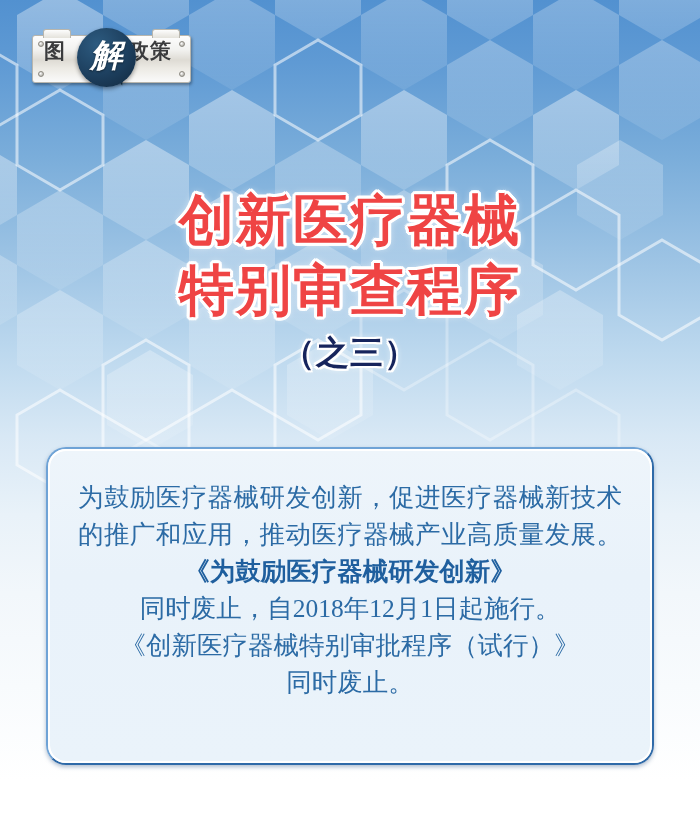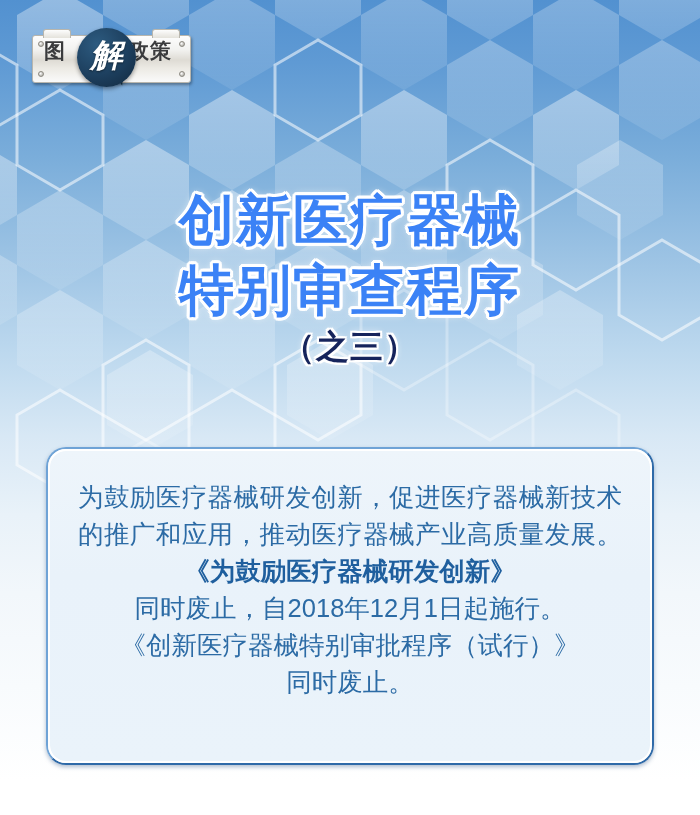--- a/index.html
+++ b/index.html
@@ -83,30 +83,31 @@
     font-size:32px;font-style:italic;font-weight:700;color:#ffffff;line-height:1;
     text-shadow:0 1px 2px rgba(0,0,0,.5);
   }
   
   .title-block{
     position:absolute;left:0;top:185px;width:700px;text-align:center;
   }
   .title-line{
     font-family:"DejaVu Sans","Liberation Sans",sans-serif;
     font-size:55px;font-weight:700;line-height:70px;
-    color:#3b82f6;
+    color:#ef4444;
     letter-spacing:2px;
     text-shadow:
        2px 0 0 #fff,-2px 0 0 #fff,0 2px 0 #fff,0 -2px 0 #fff,
        2px 2px 0 #fff,-2px 2px 0 #fff,2px -2px 0 #fff,-2px -2px 0 #fff,
        3px 1px 0 #fff,-3px 1px 0 #fff,1px 3px 0 #fff,1px -3px 0 #fff,
        -3px -1px 0 #fff,3px -1px 0 #fff,-1px 3px 0 #fff,-1px -3px 0 #fff,
        0 0 8px rgba(255,255,255,.95);
   }
   .title-sub{
+    margin-top:6px;
     font-family:"DejaVu Sans","Liberation Sans",sans-serif;
     font-size:33px;font-weight:700;line-height:44px;
     color:#16245c;letter-spacing:1px;
     text-shadow:
        2px 0 0 #fff,-2px 0 0 #fff,0 2px 0 #fff,0 -2px 0 #fff,
        2px 2px 0 #fff,-2px 2px 0 #fff,2px -2px 0 #fff,-2px -2px 0 #fff,
        0 0 7px rgba(255,255,255,.95);
   }
   
   .card{
@@ -122,21 +123,21 @@
   }
   .card-inner{
     position:absolute;left:0;top:0;width:100%;height:100%;
     border-radius:18px;
     box-sizing:border-box;
     border:2px solid rgba(255,255,255,.9);
     padding:28px 16px 0 16px;
     text-align:center;
   }
   .body-line{
-    font-family:Liberation Sans, sans-serif;
+    font-family:Liberation Serif, serif;
     font-size:25.5px;line-height:37px;color:#2c6ba5;
     letter-spacing:0px;white-space:nowrap;
   }
   .body-line.just{
     text-align:justify;text-align-last:justify;white-space:normal;
     padding:0 12px;
   }
   .body-line.bold{font-weight:700;color:#1f5f9e;}
 </style>
 </head>

